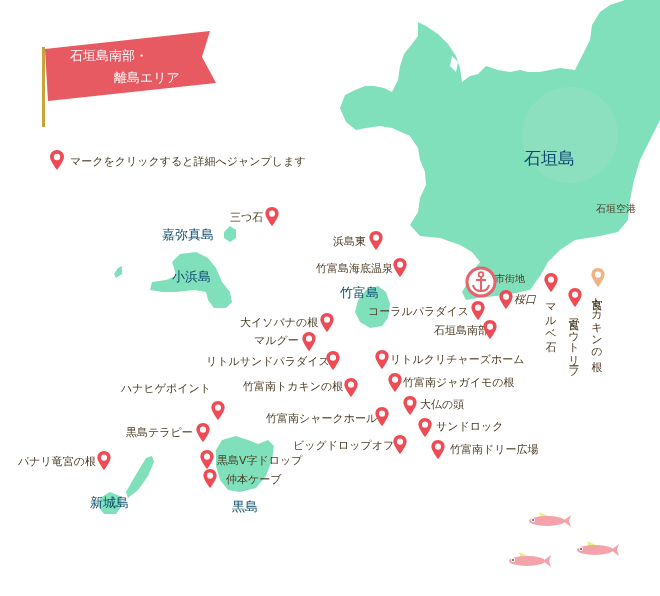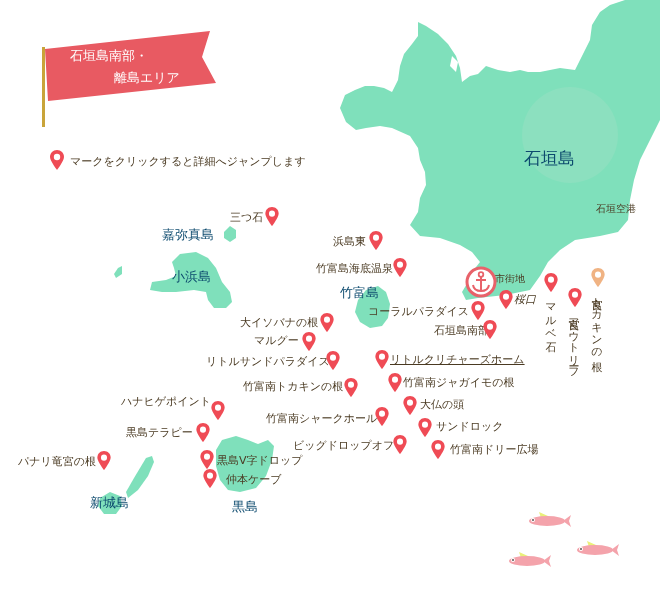--- a/index.html
+++ b/index.html
@@ -177,21 +177,21 @@
       <circle cx="7" cy="7" r="3.2" fill="#fff"></circle>
     </svg>
   </div>
 
 <div class="pin" style="left:375px; top:350px;">
     <svg width="14" height="19" viewBox="0 0 14 20">
       <path d="M7,0 C3,0 0,3 0,7 C0,11 7,20 7,20 C7,20 14,11 14,7 C14,3 11,0 7,0 Z" fill="#ef4b55"></path>
       <circle cx="7" cy="7" r="3.2" fill="#fff"></circle>
     </svg>
   </div>
-<span class="label" style="left:390px; top:354px;text-decoration:underline;">リトルクリチャーズホーム</span>
+<span class="label" style="left:390px; top:354px;">リトルクリチャーズホーム</span>
 
 <span class="label" style="left:243px; top:381px;">竹富南トカキンの根</span>
 <div class="pin" style="left:344px; top:378px;">
     <svg width="14" height="19" viewBox="0 0 14 20">
       <path d="M7,0 C3,0 0,3 0,7 C0,11 7,20 7,20 C7,20 14,11 14,7 C14,3 11,0 7,0 Z" fill="#ef4b55"></path>
       <circle cx="7" cy="7" r="3.2" fill="#fff"></circle>
     </svg>
   </div>
 
 <div class="pin" style="left:388px; top:373px;">
@@ -203,21 +203,21 @@
 <span class="label" style="left:403px; top:377px;">竹富南ジャガイモの根</span>
 
 <div class="pin" style="left:403px; top:396px;">
     <svg width="14" height="19" viewBox="0 0 14 20">
       <path d="M7,0 C3,0 0,3 0,7 C0,11 7,20 7,20 C7,20 14,11 14,7 C14,3 11,0 7,0 Z" fill="#ef4b55"></path>
       <circle cx="7" cy="7" r="3.2" fill="#fff"></circle>
     </svg>
   </div>
 <span class="label" style="left:420px; top:399px;">大仏の頭</span>
 
-<span class="label" style="left:121px; top:396px;">ハナヒゲポイント</span>
+<span class="label" style="left:121px; top:383px;">ハナヒゲポイント</span>
 <div class="pin" style="left:211px; top:401px;">
     <svg width="14" height="19" viewBox="0 0 14 20">
       <path d="M7,0 C3,0 0,3 0,7 C0,11 7,20 7,20 C7,20 14,11 14,7 C14,3 11,0 7,0 Z" fill="#ef4b55"></path>
       <circle cx="7" cy="7" r="3.2" fill="#fff"></circle>
     </svg>
   </div>
 
 <span class="label" style="left:266px; top:413px;">竹富南シャークホール</span>
 <div class="pin" style="left:375px; top:407px;">
     <svg width="14" height="19" viewBox="0 0 14 20">

